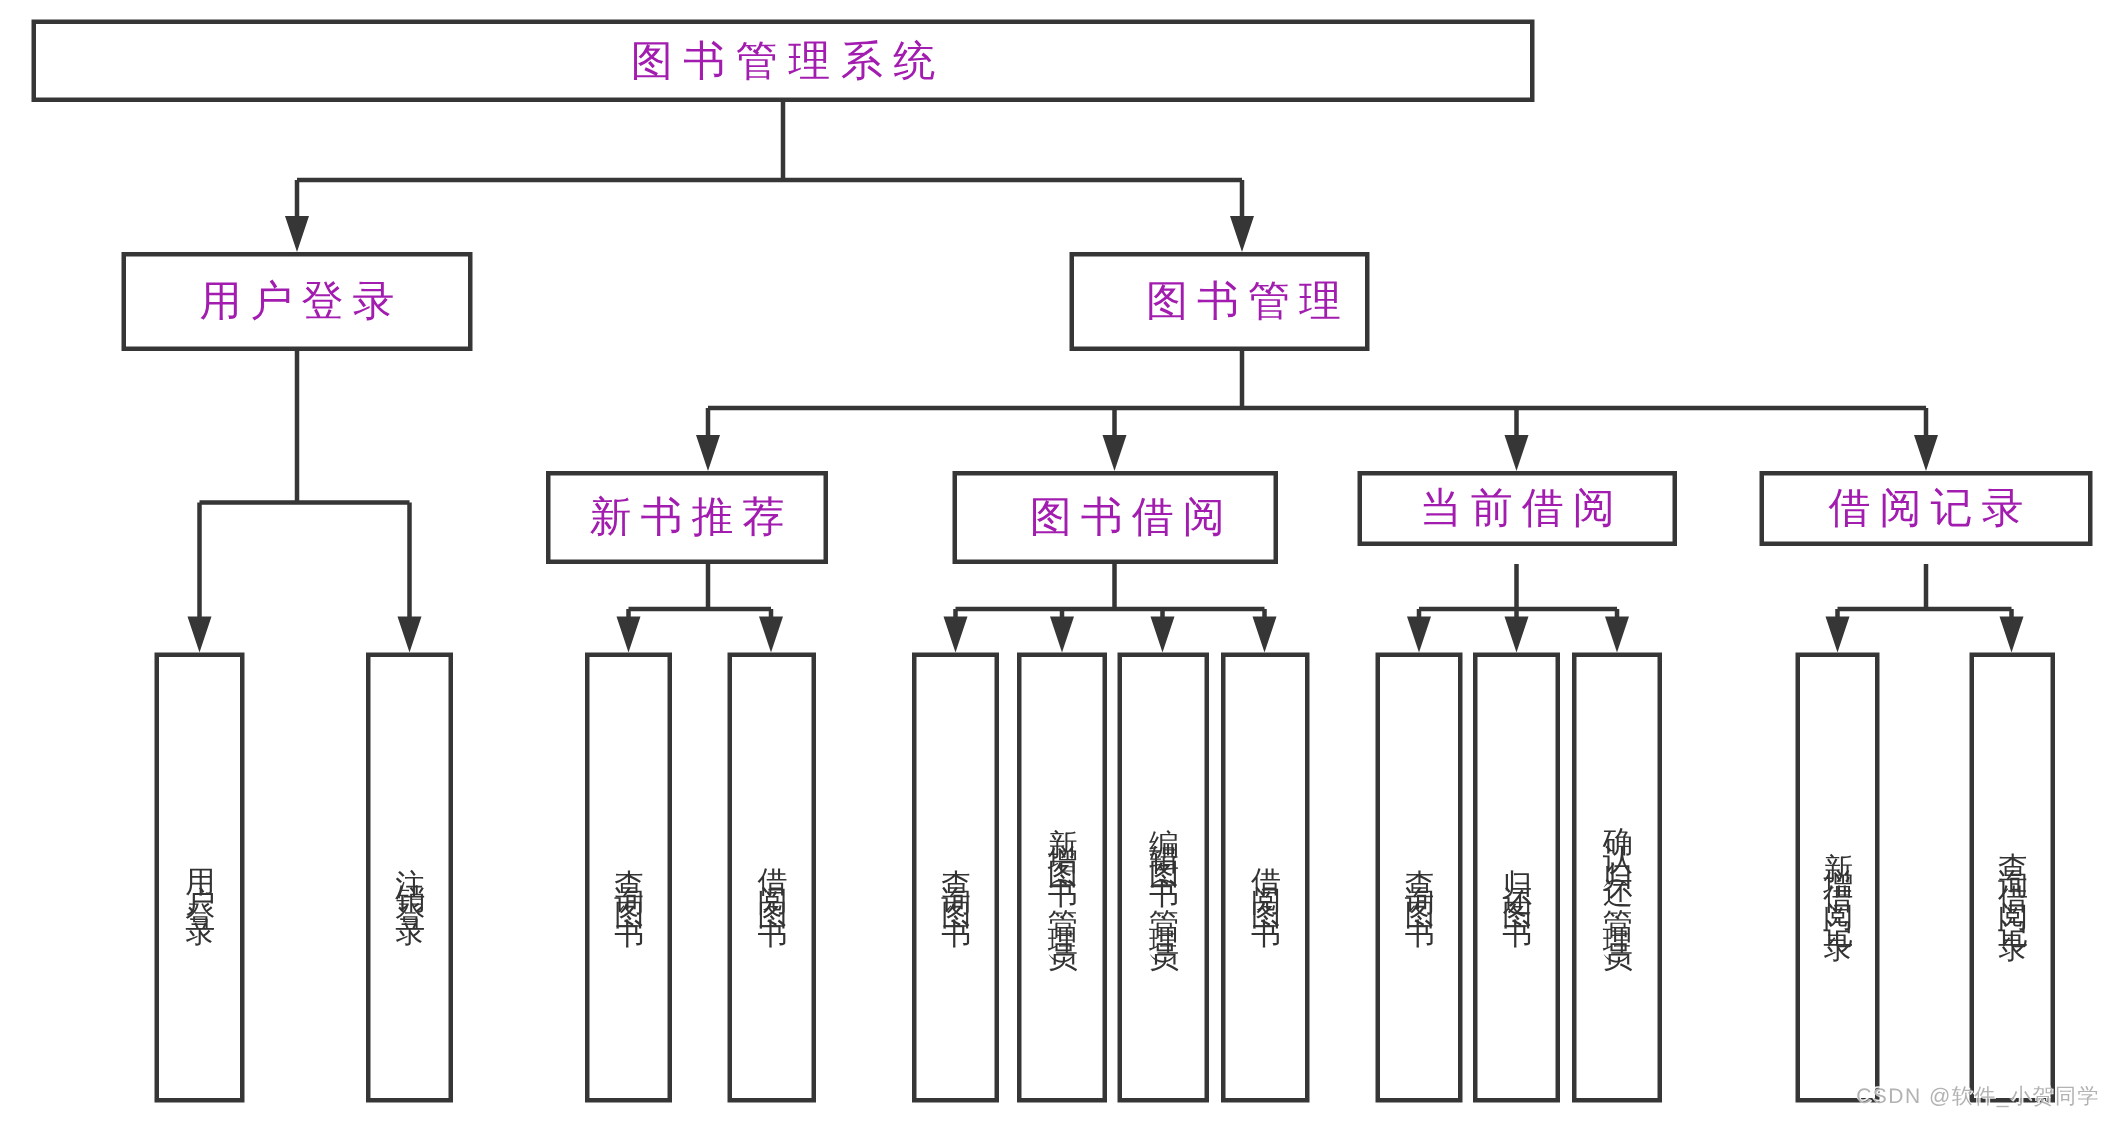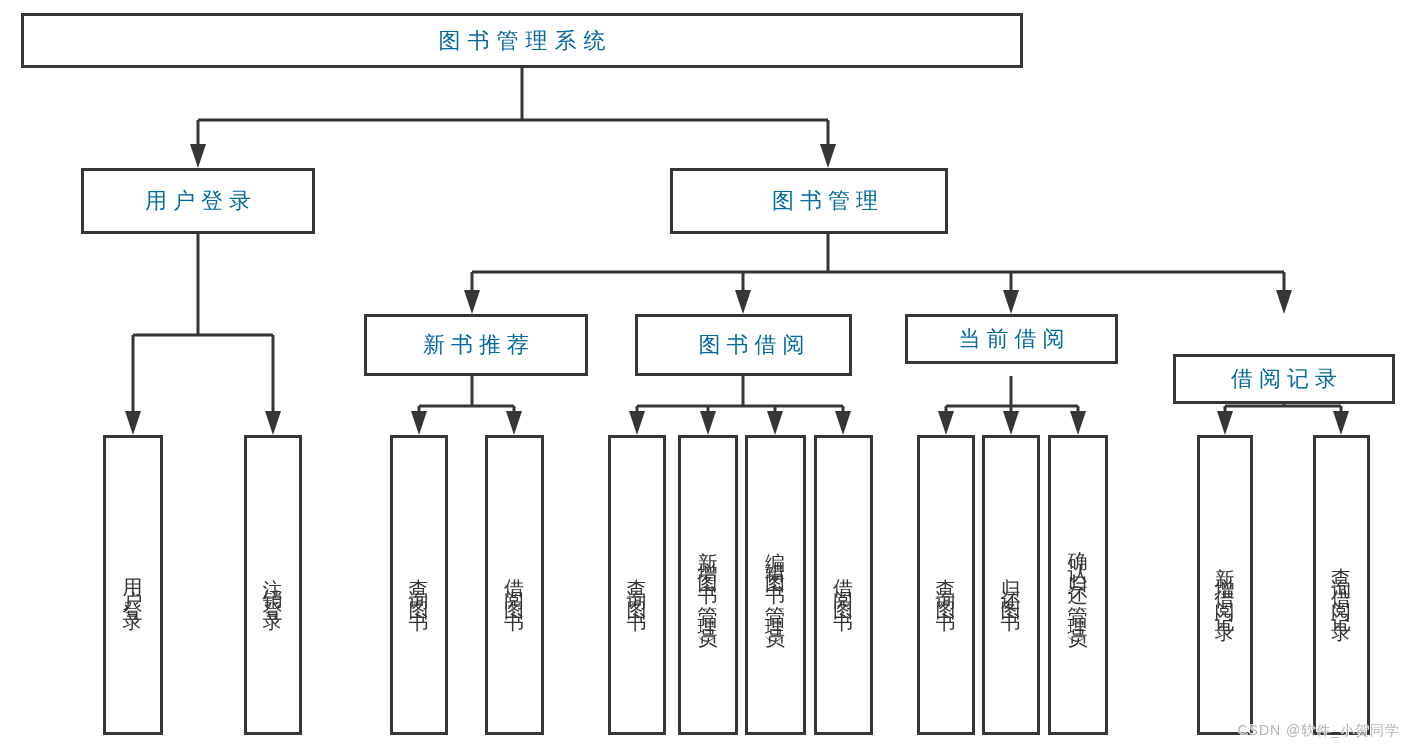--- a/index.html
+++ b/index.html
@@ -18,25 +18,25 @@
   .node {
     position:absolute;
     background:#ffffff;
     border:3px solid #363636;
     box-sizing:border-box;
     display:flex; align-items:center; justify-content:center;
     color:#333333;
     z-index:1;
   }
   .h-label {
-    font-size:22px;
+    font-size:28px;
     letter-spacing:6px;
     text-indent:6px;
     white-space:nowrap;
-    color:#0369a1;
+    color:#a21caf;
   }
   .root-label { letter-spacing:7px; text-indent:7px; }
   .v-node {
     writing-mode:vertical-rl;
     text-orientation:mixed;
   }
   .v-label {
     font-size:20px;
     letter-spacing:11px;
     color:#333333;
@@ -92,34 +92,34 @@
   <polygon points="1333,411 1349,411 1341,435"></polygon>
 </svg>
 
 <div class="node" style="left:21px; top:13px; width:1002px; height:55px;">
   <span class="h-label root-label">图书管理系统</span>
 </div>
 
 <div class="node" style="left:81px; top:168px; width:234px; height:66px;">
   <span class="h-label">用户登录</span>
 </div>
-<div class="node" style="left:670px; top:168px; width:278px; height:66px;padding-left:32px;">
+<div class="node" style="left:713px; top:168px; width:200px; height:66px;padding-left:32px;">
   <span class="h-label">图书管理</span>
 </div>
 
-<div class="node" style="left:364px; top:314px; width:224px; height:62px;">
+<div class="node" style="left:364px; top:314px; width:188px; height:62px;">
   <span class="h-label">新书推荐</span>
 </div>
 <div class="node" style="left:635px; top:314px; width:217px; height:62px;padding-left:16px;">
   <span class="h-label">图书借阅</span>
 </div>
 <div class="node" style="left:905px; top:314px; width:213px; height:50px;">
   <span class="h-label">当前借阅</span>
 </div>
-<div class="node" style="left:1173px; top:314px; width:222px; height:50px;margin-top:40px;">
+<div class="node" style="left:1173px; top:314px; width:222px; height:50px;">
   <span class="h-label">借阅记录</span>
 </div>
 
 <div class="node v-node" style="left:103px; top:435px; width:60px; height:300px;">
   <span class="v-label">用户登录</span>
 </div>
 <div class="node v-node" style="left:244px; top:435px; width:58px; height:300px;">
   <span class="v-label">注销登录</span>
 </div>
 

